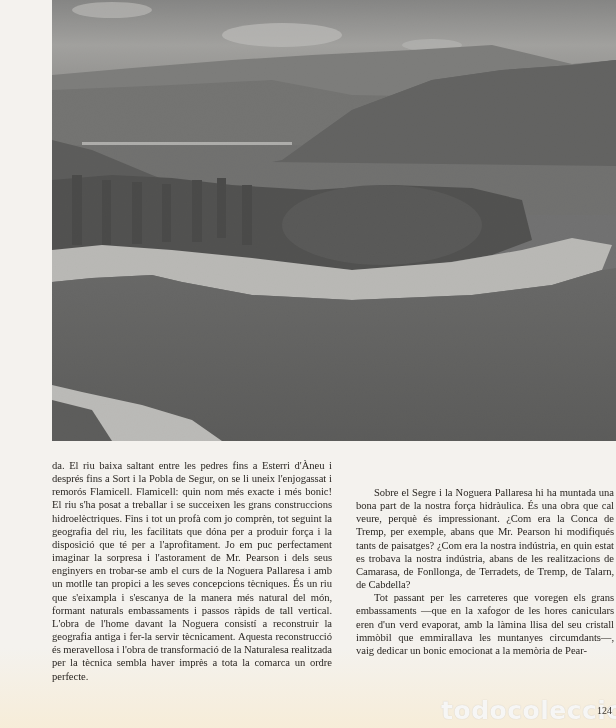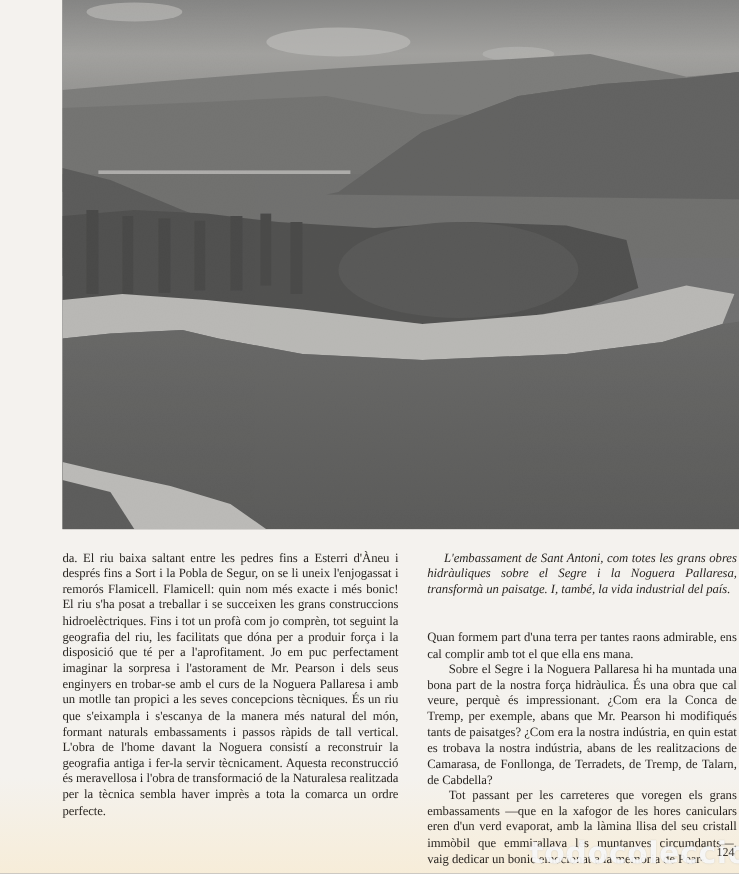--- a/index.html
+++ b/index.html
@@ -106,21 +106,19 @@
     <path d="M0 400 L40 410 L60 441 L0 441 Z" fill="#4c4c4a"></path>
     <rect x="0" y="0" width="564" height="441" fill="#808080" filter="url(#grain)" opacity="0.35"></rect>
   </svg>
 </div>
 
 <div class="col col-left">
   <p>da. El riu baixa saltant entre les pedres fins a Esterri d'Àneu i després fins a Sort i la Pobla de Segur, on se li uneix l'enjogassat i remorós Flamicell. Flamicell: quin nom més exacte i més bonic! El riu s'ha posat a treballar i se succeixen les grans construccions hidroelèctriques. Fins i tot un profà com jo comprèn, tot seguint la geografia del riu, les facilitats que dóna per a produir força i la disposició que té per a l'aprofitament. Jo em puc perfectament imaginar la sorpresa i l'astorament de Mr. Pearson i dels seus enginyers en trobar-se amb el curs de la Noguera Pallaresa i amb un motlle tan propici a les seves concepcions tècniques. És un riu que s'eixampla i s'escanya de la manera més natural del món, formant naturals embassaments i passos ràpids de tall vertical. L'obra de l'home davant la Noguera consistí a reconstruir la geografia antiga i fer-la servir tècnicament. Aquesta reconstrucció és meravellosa i l'obra de transformació de la Naturalesa realitzada per la tècnica sembla haver imprès a tota la comarca un ordre perfecte.</p>
 </div>
 
 <div class="col col-right">
-  <p class="caption">L'embassament de Sant Antoni, com totes les grans obres hidràuliques sobre el Segre i la Noguera Pallaresa, transformà un paisatge. I, també, la vida industrial del país.</p>
   <div class="gap"></div>
-  <p>Quan formem part d'una terra per tantes raons admirable, ens cal complir amb tot el que ella ens mana.</p>
   <p class="indent">Sobre el Segre i la Noguera Pallaresa hi ha muntada una bona part de la nostra força hidràulica. És una obra que cal veure, perquè és impressionant. ¿Com era la Conca de Tremp, per exemple, abans que Mr. Pearson hi modifiqués tants de paisatges? ¿Com era la nostra indústria, en quin estat es trobava la nostra indústria, abans de les realitzacions de Camarasa, de Fonllonga, de Terradets, de Tremp, de Talarn, de Cabdella?</p>
   <p class="indent">Tot passant per les carreteres que voregen els grans embassaments —que en la xafogor de les hores caniculars eren d'un verd evaporat, amb la làmina llisa del seu cristall immòbil que emmirallava les muntanyes circumdants—, vaig dedicar un bonic emocionat a la memòria de Pear-</p>
 </div>
 
 <div class="watermark">todocoleccion</div>
 <div class="page-number">124</div>
 
 </body></html>

